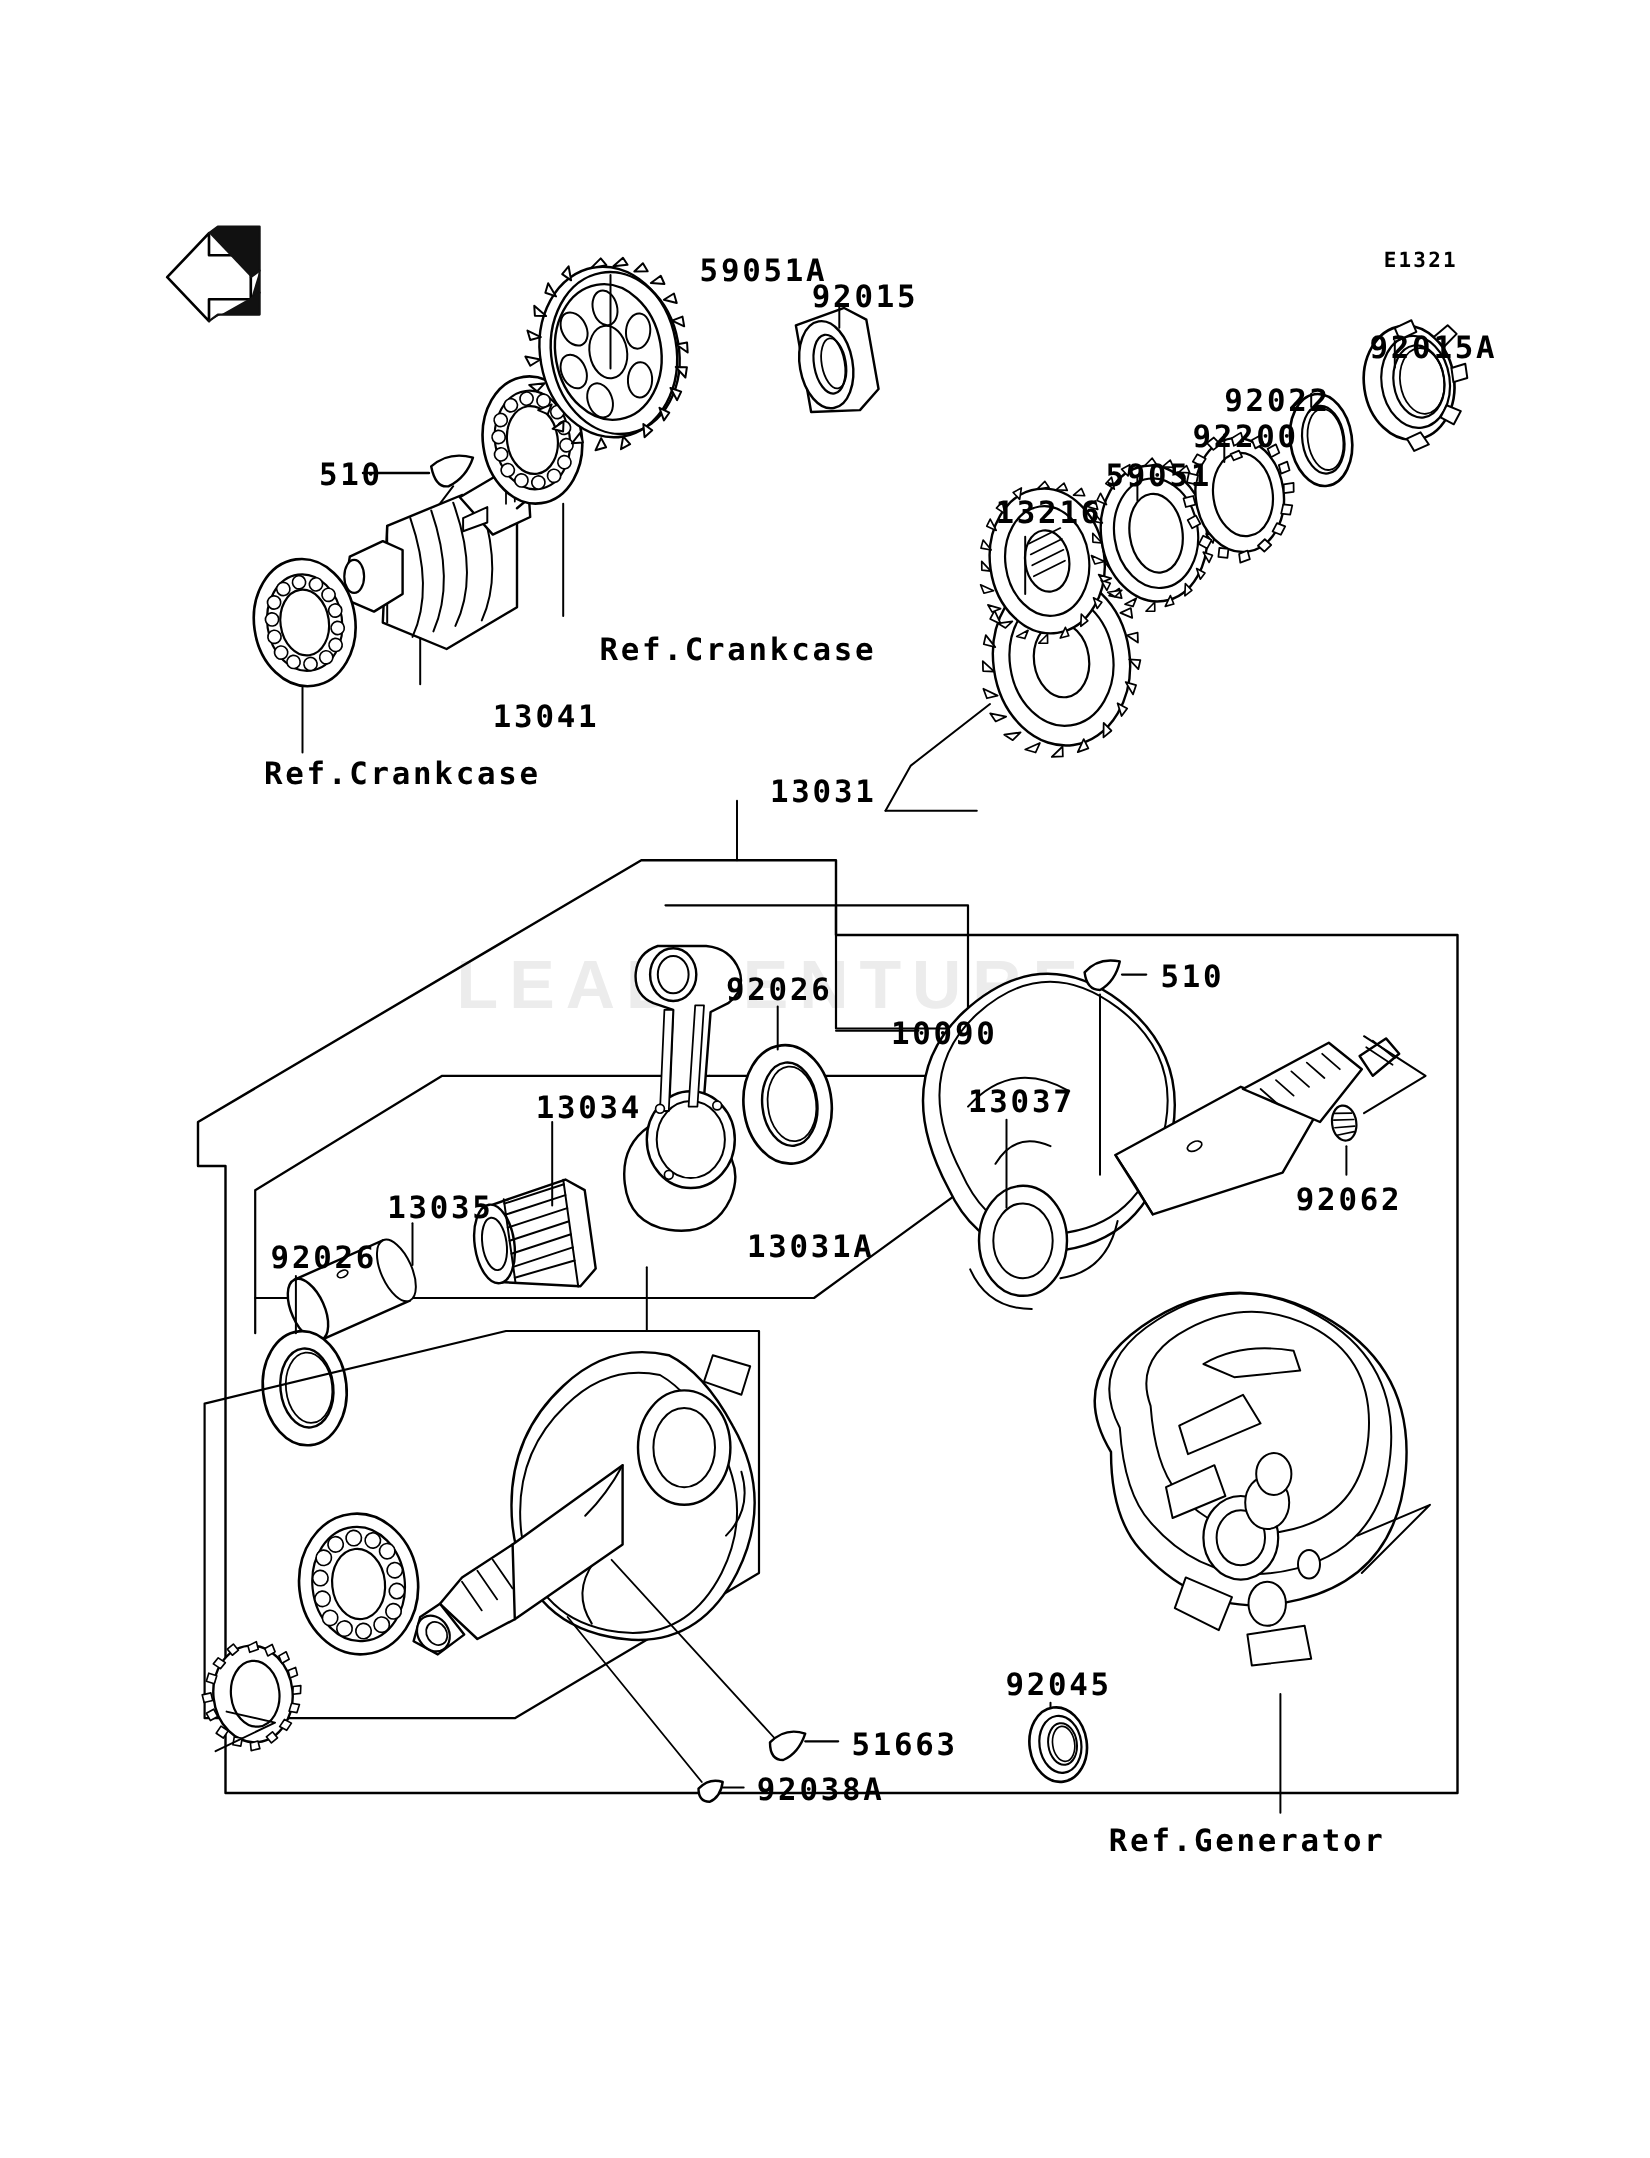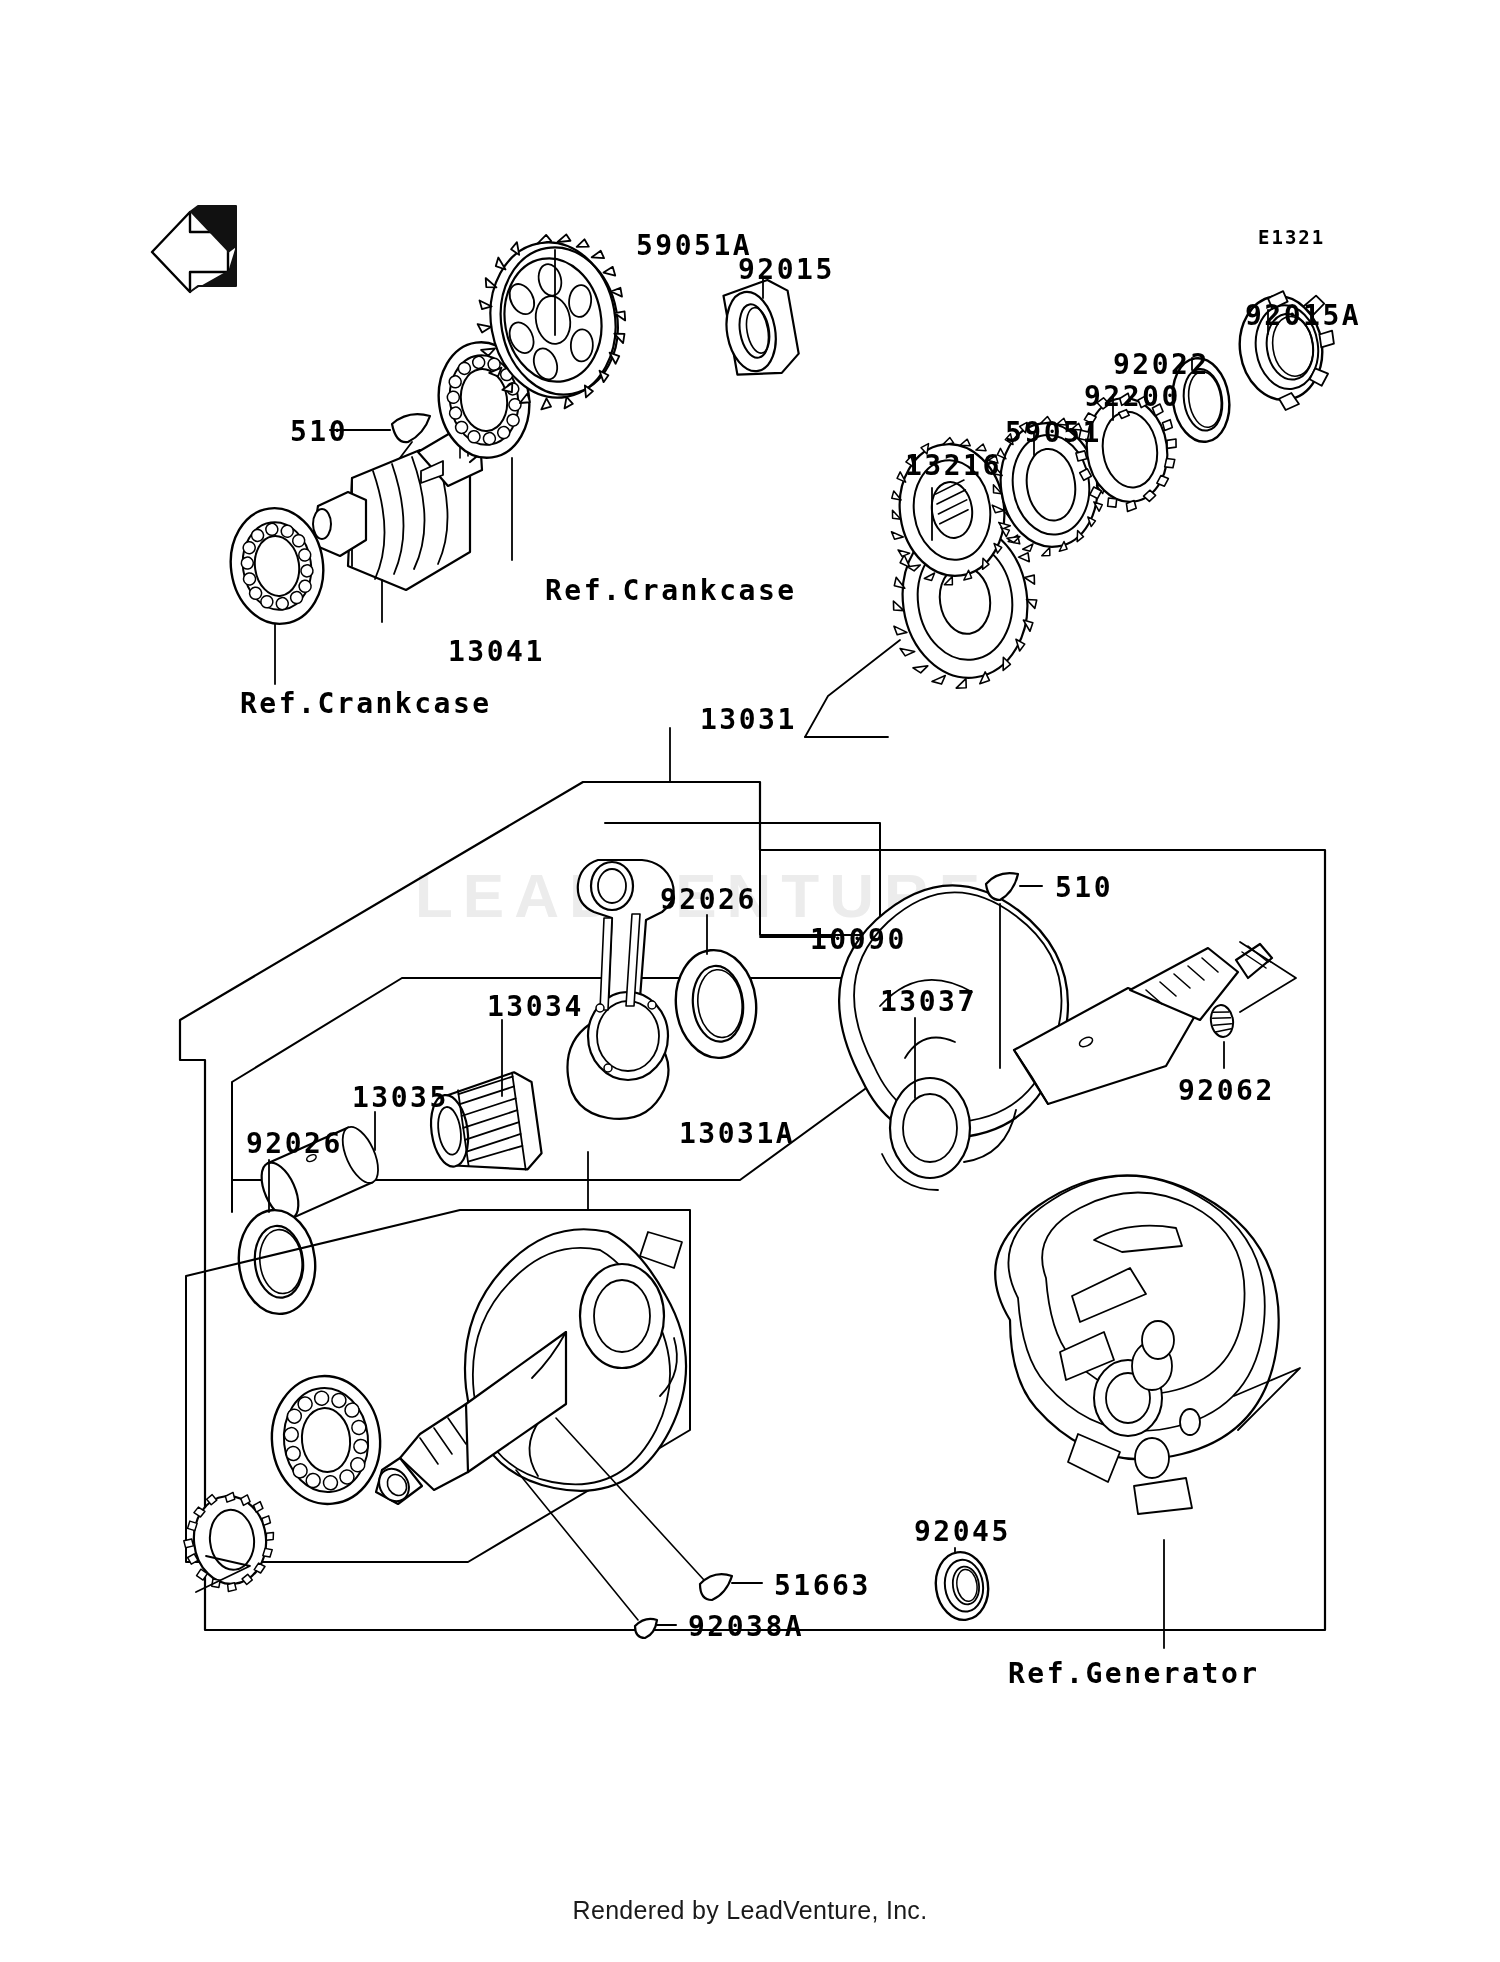--- a/index.html
+++ b/index.html
@@ -577,15 +577,14 @@
   <div class="lbl" style="left:1178px;top:1077px;">92062</div>
   <div class="lbl" style="left:352px;top:1084px;">13035</div>
   <div class="lbl" style="left:679px;top:1120px;">13031A</div>
   <div class="lbl" style="left:246px;top:1130px;">92026</div>
 
   <div class="lbl" style="left:914px;top:1518px;">92045</div>
   <div class="lbl" style="left:774px;top:1572px;">51663</div>
   <div class="lbl" style="left:688px;top:1613px;">92038A</div>
   <div class="lbl" style="left:1008px;top:1660px;">Ref.Generator</div>
 
-  <div class="footer">Rendered by LeadVenture, Inc.</div>
 
 </div>
 
 </body></html>

